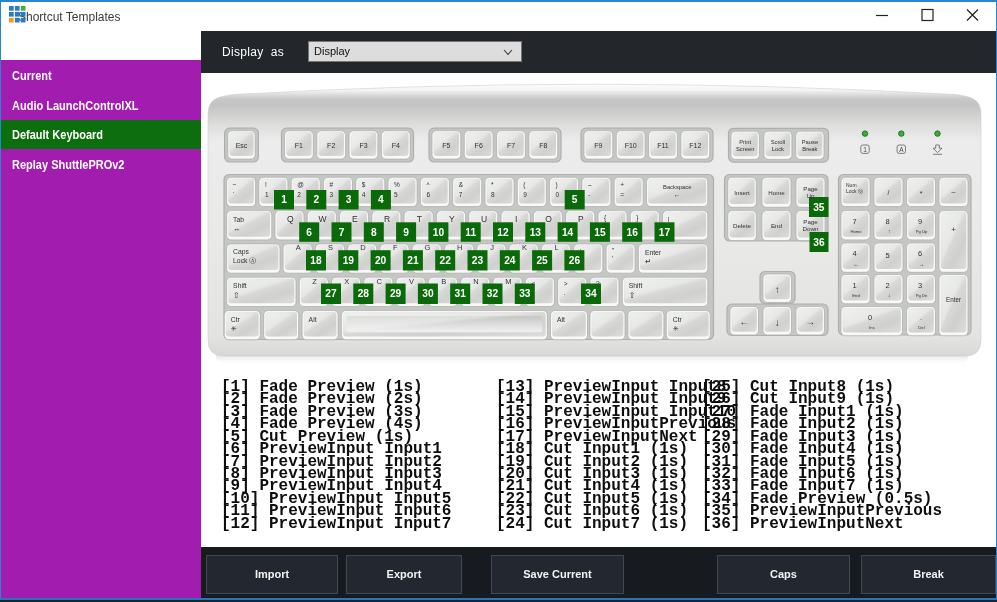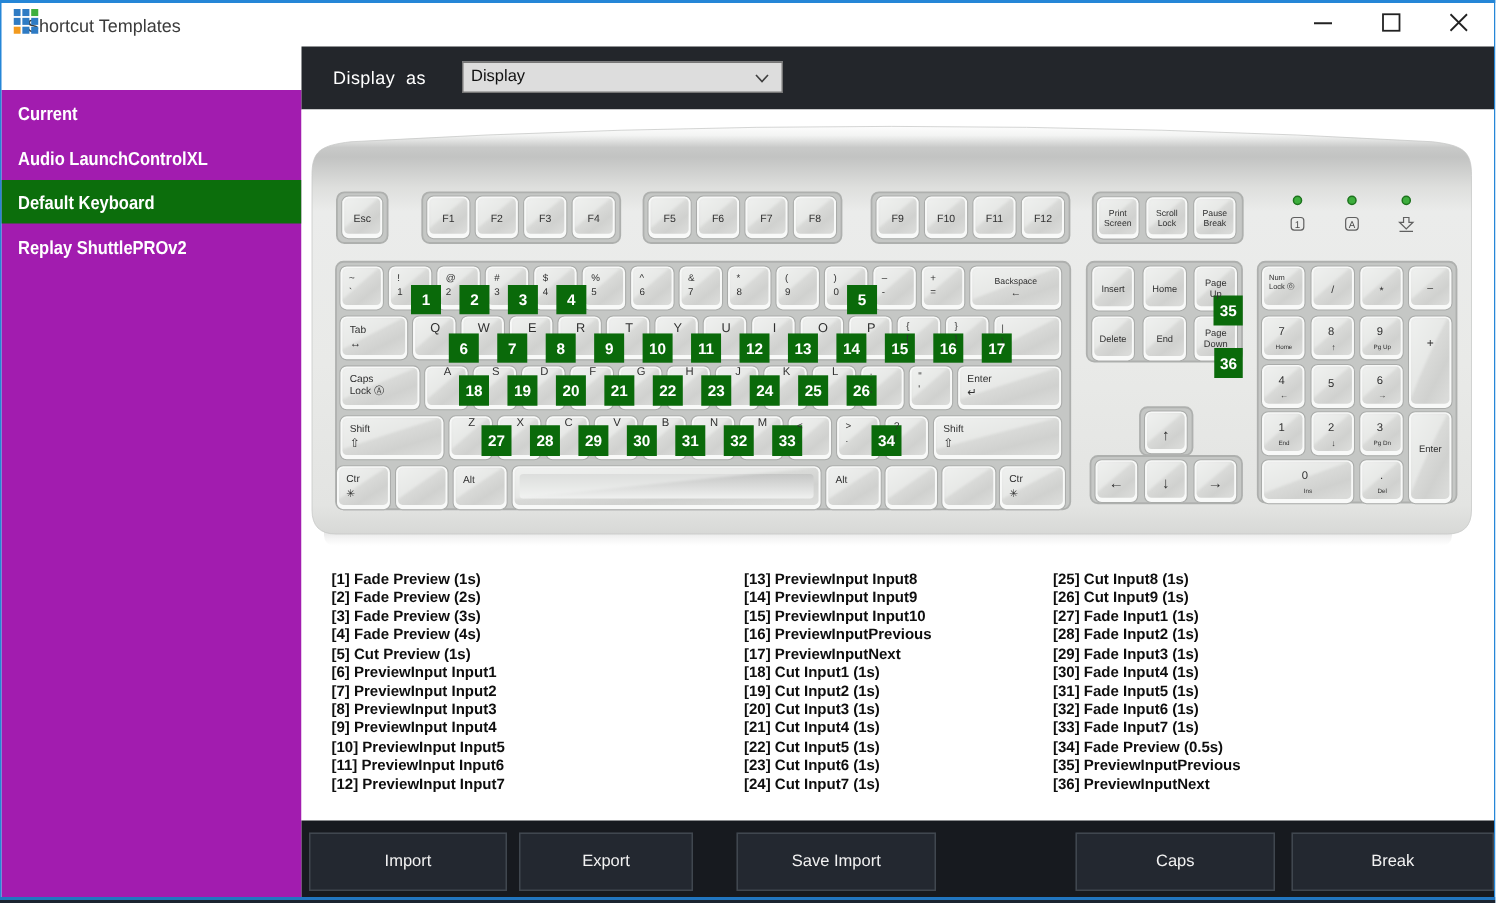--- a/index.html
+++ b/index.html
@@ -13,23 +13,23 @@
 #title { left:18px; top:10px; font-size:12px; color:#3b3b3b; filter:saturate(0); }
 #sidebar { left:1px; top:31px; width:200px; height:569px; background:#a21caf;margin-top:29px; }
 .sideitem { position:absolute; left:11px; font-size:12.5px; font-weight:bold; color:#ffffff; transform:scaleX(0.88); transform-origin:left center; filter:saturate(0); }
 #sidesel { position:absolute; left:0; top:59.6px; width:200px; height:29.8px; background:#0c6e0c; }
 #header { left:201px; top:31px; width:795px; height:42px; background:#23262b; }
 #displayas { left:222px; top:45px; font-size:12px; font-weight:normal; color:#ffffff; letter-spacing:0.3px; filter:saturate(0); }
 #combo { left:308px; top:41px; width:214px; height:21px; background:#dddddd; border:1px solid #767676; }
 #combo span { position:absolute; left:5px; top:3px; font-size:11px; color:#111; filter:saturate(0); }
 #panel { left:201px; top:73px; width:795px; height:474px; background:#ffffff; }
 #kb { left:202px; top:73px; width:794px; height:300px; }
-.col { position:absolute; top:381px; font-size:10px; font-weight:bold; color:#0e0e0e; line-height:12.42px; white-space:nowrap; filter:saturate(0); }
+.col { position:absolute; top:381px; font-size:16px; font-weight:bold; color:#0e0e0e; line-height:12.42px; white-space:nowrap; filter:saturate(0);font-family:Liberation Mono, monospace; }
 #btnbar { left:201px; top:547px; width:795px; height:51px; background:#171a1f; }
-.btn { position:absolute; top:555px; height:39px; background:#232830; border:1px solid #40474f; color:#f2f2f2; font-size:11px; font-weight:normal; text-align:center; line-height:37px; }
+.btn { position:absolute; top:555px; height:39px; background:#232830; border:1px solid #40474f; color:#f2f2f2; font-size:11px; font-weight:bold; text-align:center; line-height:37px; }
 .btn span { display:block; filter:saturate(0); }
 #wctrl { left:860px; top:0; width:136px; height:31px; }
 </style></head><body>
 <div class="abs" id="titlebar"></div>
 <div class="abs" id="title">Shortcut Templates</div>
 <svg class="abs" style="left:9px;top:6px" width="17" height="17" viewBox="0 0 17 17">
  <rect x="0" y="0" width="4.7" height="4.7" fill="#2e7bc4"></rect>
     <rect x="5.9" y="0" width="4.7" height="4.7" fill="#2e7bc4"></rect>
     <rect x="11.8" y="0" width="4.7" height="4.7" fill="#3faf3f"></rect>
  <rect x="0" y="5.9" width="4.7" height="4.7" fill="#2e7bc4"></rect>
@@ -655,21 +655,21 @@
 <div class="col" style="left:496px">[13] PreviewInput Input8<br>[14] PreviewInput Input9<br>[15] PreviewInput Input10<br>[16] PreviewInputPrevious<br>[17] PreviewInputNext<br>[18] Cut Input1 (1s)<br>[19] Cut Input2 (1s)<br>[20] Cut Input3 (1s)<br>[21] Cut Input4 (1s)<br>[22] Cut Input5 (1s)<br>[23] Cut Input6 (1s)<br>[24] Cut Input7 (1s)</div>
 <div class="col" style="left:702px">[25] Cut Input8 (1s)<br>[26] Cut Input9 (1s)<br>[27] Fade Input1 (1s)<br>[28] Fade Input2 (1s)<br>[29] Fade Input3 (1s)<br>[30] Fade Input4 (1s)<br>[31] Fade Input5 (1s)<br>[32] Fade Input6 (1s)<br>[33] Fade Input7 (1s)<br>[34] Fade Preview (0.5s)<br>[35] PreviewInputPrevious<br>[36] PreviewInputNext</div>
 <div class="abs" id="btnbar"></div>
 <div class="abs btn" style="left:206px;width:132px">
     <span>Import</span>
   </div>
 <div class="abs btn" style="left:346px;width:116px">
     <span>Export</span>
   </div>
 <div class="abs btn" style="left:491px;width:133px">
-    <span>Save Import</span>
+    <span>Save Current</span>
   </div>
 <div class="abs btn" style="left:717px;width:133px">
     <span>Caps</span>
   </div>
 <div class="abs btn" style="left:861px;width:135px">
     <span>Break</span>
   </div>
 <div class="abs" id="borderTop"></div>
 <div class="abs" id="borderL"></div>
 <div class="abs" id="borderR"></div>

